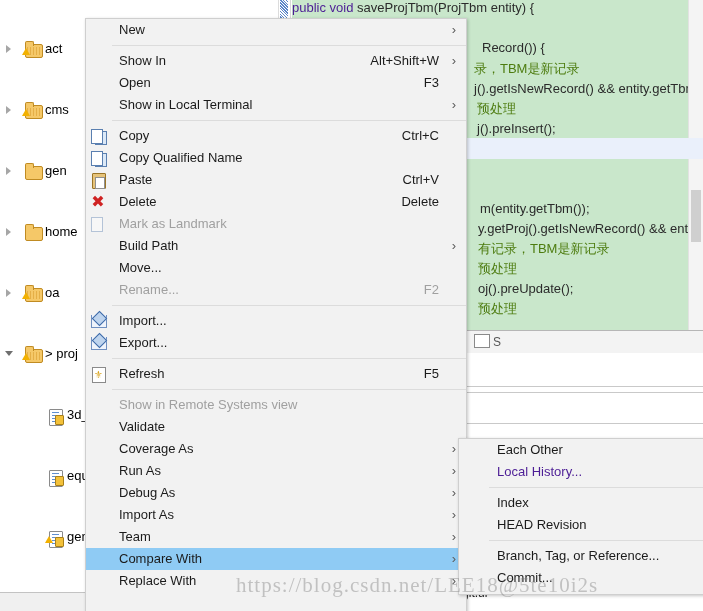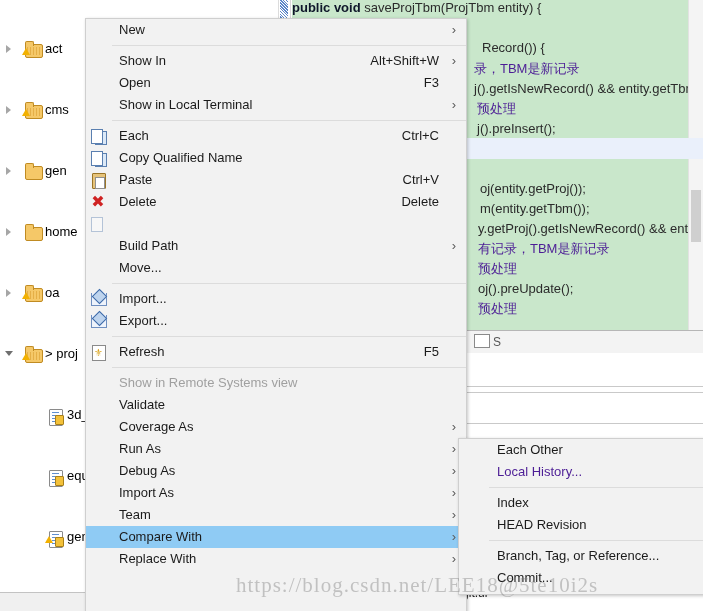--- a/index.html
+++ b/index.html
@@ -102,22 +102,22 @@
   }
   #codeblock{
     position:absolute;left:30px;top:0;right:0;bottom:0;
     background:#c9e7cb;
   }
   .cline{
     position:absolute;left:0;white-space:pre;font-size:13px;
     font-family:"Liberation Sans","DejaVu Sans",sans-serif;
     color:#2b2b2b;height:21px;line-height:21px;
   }
-  .kw{color:#0f172a;font-weight:bold;}
-  .cmt{color:#4c1d95;}
+  .kw{color:#4c1d95;font-weight:normal;}
+  .cmt{color:#4d7c0f;}
   .curline{position:absolute;left:30px;right:0;height:21px;background:#eaf0fb;}
   #vscroll{
     position:absolute;right:0;top:0;width:14px;height:330px;background:#f4f4f4;
     border-left:1px solid #e2e2e2;
   }
   #vthumb{position:absolute;left:2px;top:190px;width:10px;height:52px;background:#cfcfcf;}
 
   
   #views{
     position:absolute;left:262px;top:330px;right:0;bottom:0;background:#ffffff;
@@ -388,21 +388,20 @@
   <div id="foldcol"></div>
   <div id="codeblock">
       <div class="cline" style="top: -3px; left: 0px;"><span class="kw">public void </span><span>saveProjTbm(ProjTbm entity) {</span></div>
       <div class="cline" style="top: 15px; left: 42px;"><span class="cmt">// TBM工程匹配记录</span></div>
       <div class="cline" style="top: 37px; left: 190px;">Record()) {</div>
       <div class="cline" style="top: 58px; left: 182px;"><span class="cmt">录，TBM是新记录</span></div>
       <div class="cline" style="top: 78px; left: 182px;">j().getIsNewRecord() &amp;&amp; entity.getTbm()</div>
       <div class="cline" style="top: 98px; left: 185px;"><span class="cmt">预处理</span></div>
       <div class="cline" style="top: 118px; left: 185px;">j().preInsert();</div>
       <div class="cline" style="top: 138px; left: 185px;">m().preInsert();</div>
-      <div class="cline" style="top: 178px; left: 188px;">oj(entity.getProj());</div>
       <div class="cline" style="top: 198px; left: 188px;">m(entity.getTbm());</div>
       <div class="cline" style="top: 218px; left: 186px;">y.getProj().getIsNewRecord() &amp;&amp; entity.ge</div>
       <div class="cline" style="top: 238px; left: 186px;"><span class="cmt">有记录，TBM是新记录</span></div>
       <div class="cline" style="top: 258px; left: 186px;"><span class="cmt">预处理</span></div>
       <div class="cline" style="top: 278px; left: 186px;">oj().preUpdate();</div>
       <div class="cline" style="top: 298px; left: 186px;"><span class="cmt">预处理</span></div>
     </div>
   <div id="vscroll">
     <div id="vthumb"></div>
   </div>
@@ -443,21 +442,21 @@
       <div class="mi">
         <span class="lbl">Show in Local Terminal</span>
         <span class="arrow">›</span>
       </div>
       <div class="msep"></div>
       <div class="mi">
         <span class="mico">
           <span class="ic-copy2"></span>
           <span class="ic-copy"></span>
         </span>
-        <span class="lbl">Each</span>
+        <span class="lbl">Copy</span>
         <span class="acc">Ctrl+C</span>
       </div>
       <div class="mi">
         <span class="mico">
           <span class="ic-copy2"></span>
           <span class="ic-copy"></span>
         </span>
         <span class="lbl">Copy Qualified Name</span>
       </div>
       <div class="mi">
@@ -473,27 +472,32 @@
         <span class="mico">
           <span class="ic-del">✖</span>
         </span>
         <span class="lbl">Delete</span>
         <span class="acc">Delete</span>
       </div>
       <div class="mi dis">
         <span class="mico">
           <span class="ic-copy ic-faded"></span>
         </span>
+        <span class="lbl">Mark as Landmark</span>
       </div>
       <div class="mi">
         <span class="lbl">Build Path</span>
         <span class="arrow">›</span>
       </div>
       <div class="mi">
         <span class="lbl">Move...</span>
+      </div>
+      <div class="mi dis">
+        <span class="lbl">Rename...</span>
+        <span class="acc">F2</span>
       </div>
       <div class="msep"></div>
       <div class="mi">
         <span class="mico">
           <span class="ic-imp"></span>
           <span class="ic-arrowin"></span>
         </span>
         <span class="lbl">Import...</span>
       </div>
       <div class="mi">

